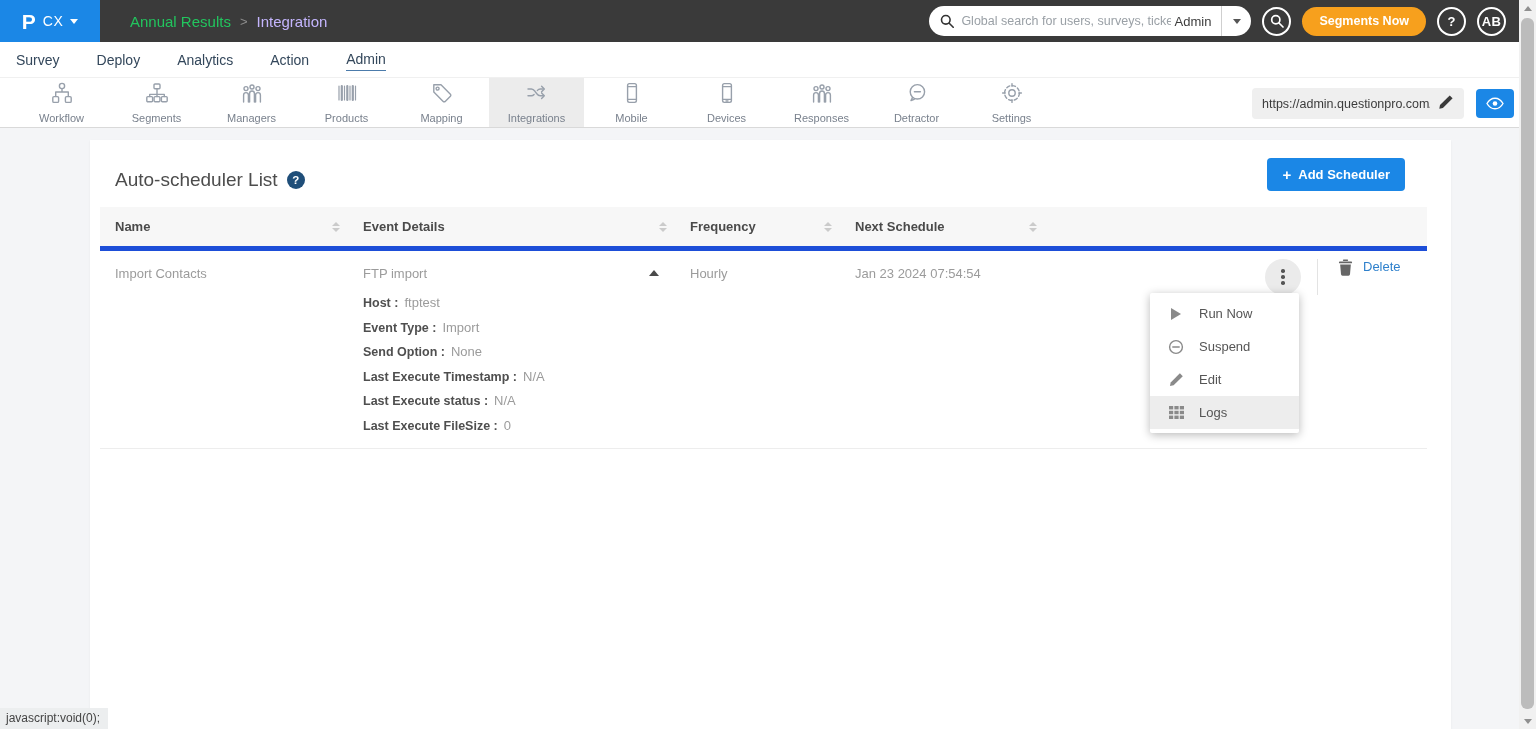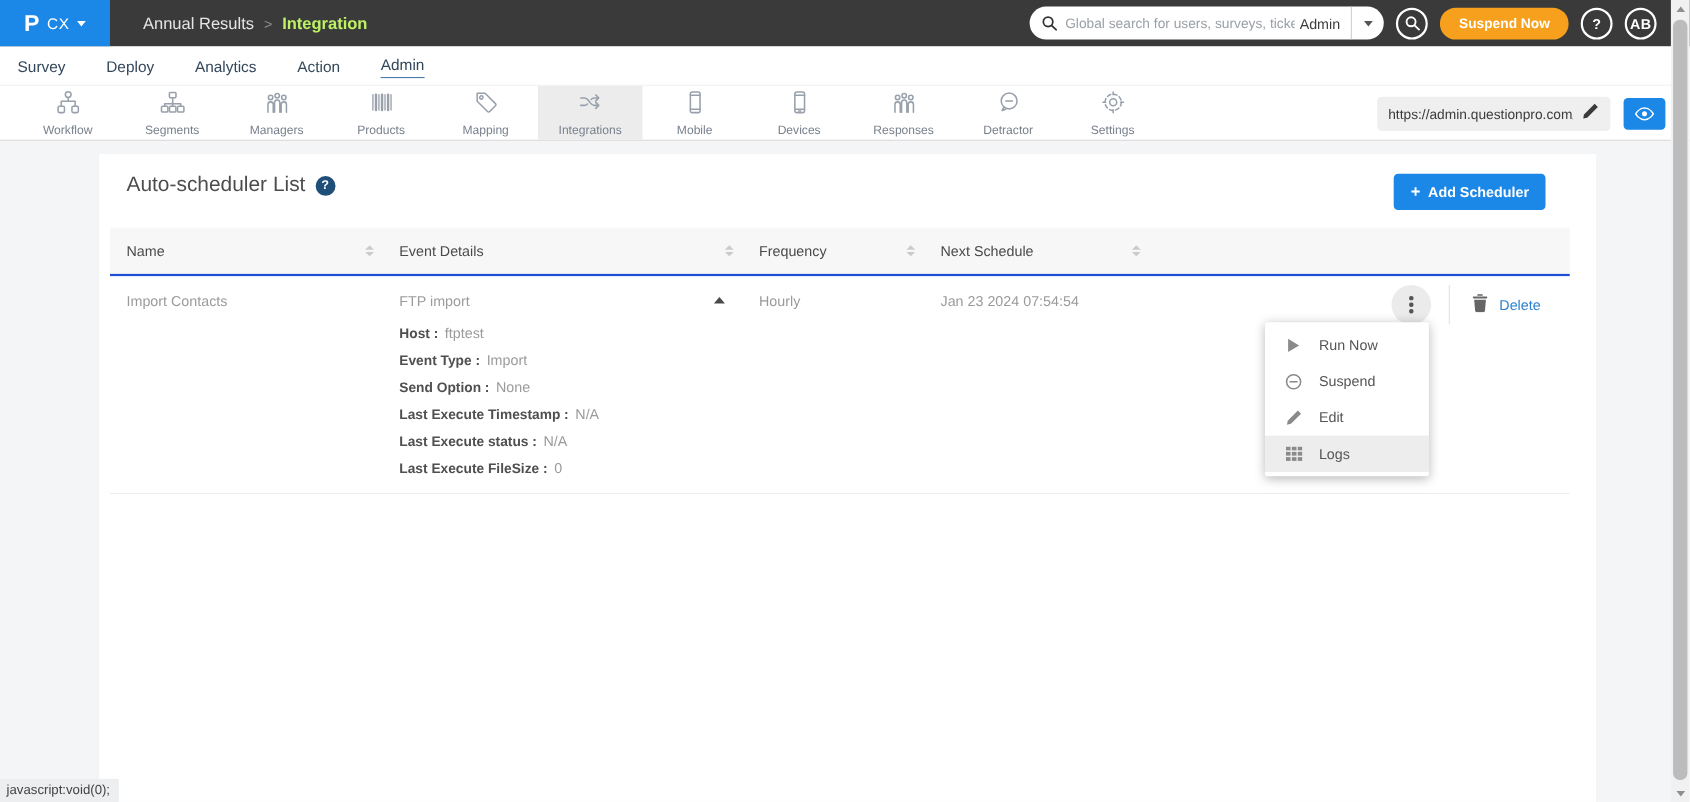--- a/index.html
+++ b/index.html
@@ -6,23 +6,23 @@
   html,body { width:1536px; height:729px; overflow:hidden; }
   body { font-family:"Liberation Sans", sans-serif; background:#f4f5f7; position:relative; }
 
   
   .topbar { height:42px; background:#3a3a3a; display:flex; align-items:center; position:relative; }
   .logo-block { width:100px; height:42px; background:#1b87e6; display:flex; align-items:center; justify-content:center; gap:7px; color:#fff; cursor:pointer; }
   .logo-p { font-size:21px; font-weight:bold; line-height:1; }
   .logo-cx { font-size:14px; letter-spacing:.5px; }
   .tri-dn-w { width:0;height:0;border-left:4.5px solid transparent;border-right:4.5px solid transparent;border-top:5px solid #fff; }
   .breadcrumb { margin-left:30px; font-size:15px; display:flex; align-items:center; gap:9px; }
-  .crumb-parent { color:#e5e5e5; }
+  .crumb-parent { color:#22c55e; }
   .crumb-sep { color:#8d8d8d; font-size:13px; }
-  .crumb-current { color:#bef264;font-weight:bold; }
+  .crumb-current { color:#c4b5fd; }
   .topbar-right { margin-left:auto; display:flex; align-items:center; gap:11px; padding-right:30px; }
   .search-pill { width:322px; height:30px; background:#fff; border-radius:15px; display:flex; align-items:center; padding:0 0 0 11px; overflow:hidden; }
   .search-pill input { border:none; outline:none; flex:1; font-family:"Liberation Sans",sans-serif; font-size:12.5px; color:#333; margin-left:7px; background:transparent; min-width:0; }
   .search-pill input::placeholder { color:#9aa0a6; }
   .search-scope { font-size:13px; color:#3c3c3c; padding:0 10px 0 4px; }
   .scope-caret-seg { border-left:1px solid #cfcfcf; height:30px; width:30px; display:flex; align-items:center; justify-content:center; }
   .tri-dn-d { width:0;height:0;border-left:4.5px solid transparent;border-right:4.5px solid transparent;border-top:5px solid #555; }
   .circle-btn { width:29px; height:29px; border:2px solid #fff; border-radius:50%; display:flex; align-items:center; justify-content:center; color:#fff; font-weight:bold; cursor:pointer; background:transparent; }
   .circle-btn.q { font-size:13px; }
   .circle-btn.av { font-size:13px; letter-spacing:.3px; }
@@ -39,48 +39,48 @@
   .tool-item.active { background:#ececec; }
   .tool-item svg { stroke:#98a0ab; fill:none; stroke-width:1.4; stroke-linecap:round; stroke-linejoin:round; }
   .tool-label { font-size:11px; color:#79818d; white-space:nowrap; }
   .toolbar-right { position:absolute; right:22px; top:10px; display:flex; align-items:center; gap:12px; }
   .url-pill { background:#efefef; border-radius:4px; height:31px; display:flex; align-items:center; padding:0 10px; gap:8px; cursor:pointer; }
   .url-text { font-size:12.5px; color:#3c3c3c; max-width:168px; overflow:hidden; white-space:nowrap; }
   .eye-btn { width:38px; height:29px; background:#1b87e6; border:none; border-radius:4px; display:flex; align-items:center; justify-content:center; cursor:pointer; }
 
   
   .card { position:absolute; left:90px; right:85px; top:140px; bottom:0; background:#fff; box-shadow:0 1px 2px rgba(0,0,0,.06); }
-  .card-head { display:flex; justify-content:space-between; align-items:flex-start; padding:18px 46px 16px 25px; }
+  .card-head { display:flex; justify-content:space-between; align-items:flex-end; padding:18px 46px 16px 25px; }
   .card-title { font-size:19px; color:#4d4d4d; display:flex; align-items:center; gap:9px; }
   .help-badge { width:18px; height:18px; border-radius:50%; background:#1f4e79; color:#fff; font-size:11.5px; font-weight:bold; display:flex; align-items:center; justify-content:center; cursor:pointer; }
   .add-btn { background:#1b87e6; color:#fff; border:none; border-radius:4px; height:33px; padding:0 15px; font-size:13px; font-weight:bold; font-family:"Liberation Sans",sans-serif; display:flex; align-items:center; gap:7px; cursor:pointer; }
   .add-plus { font-size:15px; font-weight:bold; line-height:1; }
 
   
   .table { margin:0 24px 0 10px; font-size:13px; }
   .tgrid { display:grid; grid-template-columns:248px 327px 165px 205px 1fr 110px; }
-  .thead { background:#f7f7f7; height:44px; align-items:center; color:#4a4a4a; font-weight:normal; border-bottom:2px solid #1d4ed8; }
+  .thead { background:#f7f7f7; height:44px; align-items:center; color:#4a4a4a; font-weight:bold; border-bottom:5px solid #1d4ed8; }
   .th { display:flex; align-items:center; justify-content:space-between; padding:0 8px 0 15px; }
   .sort { display:flex; flex-direction:column; gap:2px; align-items:center; cursor:pointer; }
   .sort .up { width:0;height:0;border-left:4px solid transparent;border-right:4px solid transparent;border-bottom:4px solid #cbcbcb; }
   .sort .dn { width:0;height:0;border-left:4px solid transparent;border-right:4px solid transparent;border-top:4px solid #cbcbcb; }
   .row { border-bottom:1px solid #ededed; color:#9b9b9b; }
   .cell { padding:15px 8px 0 15px; }
   .event-cell { position:relative; padding-right:34px; }
   .caret-up { width:0;height:0;border-left:5px solid transparent;border-right:5px solid transparent;border-bottom:6px solid #4a4a4a; position:absolute; right:16px; top:19px; cursor:pointer; }
   .caret-dn-row { width:0;height:0;border-left:5px solid transparent;border-right:5px solid transparent;border-top:6px solid #4a4a4a; position:absolute; right:16px; top:20px; cursor:pointer; }
   .details { margin-top:10px; padding-bottom:10px; }
   .dline { line-height:24.5px; }
   .dlabel { color:#4f4f4f; font-weight:bold; font-size:12.5px; }
   .dvalue { color:#9b9b9b; margin-left:6px; }
   .actions-cell { display:flex; justify-content:flex-end; align-items:flex-start; padding:8px 16px 0 0; }
   .kebab { width:36px; height:36px; border-radius:50%; background:#ebebeb; display:flex; flex-direction:column; align-items:center; justify-content:center; gap:2.5px; cursor:pointer; border:none; }
   .kebab i { width:3.5px; height:3.5px; border-radius:50%; background:#555; }
   .delete-cell { padding-top:8px; }
-  .delete-inner { border-left:1px solid #e3e3e3; height:36px; display:flex; align-items:center; gap:10px; padding-left:20px; cursor:pointer; }
+  .delete-inner { border-left:1px solid #e3e3e3; height:36px; display:flex; align-items:flex-start; gap:10px; padding-left:20px; cursor:pointer; }
   .delete-label { color:#2e80cc; font-size:13px; }
   .row2 { height:46px; align-items:center; }
   .row2 .cell { padding-top:0; }
 
   
   .ctx-menu { position:absolute; left:1150px; top:293px; width:149px; background:#fff; box-shadow:0 2px 10px rgba(0,0,0,.28); border-radius:2px; padding:4px 0; z-index:20; }
   .ctx-item { height:33px; display:flex; align-items:center; gap:15px; padding:0 18px; color:#555; font-size:13px; cursor:pointer; }
   .ctx-item.highlighted { background:#ededed; }
   .ctx-icon { width:16px; display:flex; justify-content:center; align-items:center; }
   .tri-play { width:0;height:0;border-left:10px solid #8a8a8a;border-top:6px solid transparent;border-bottom:6px solid transparent; }
@@ -119,21 +119,21 @@
       <span class="scope-caret-seg">
           <span class="tri-dn-d"></span>
         </span>
     </div>
     <button class="circle-btn">
       <svg width="14" height="14" viewBox="0 0 14 14">
           <circle cx="5.8" cy="5.8" r="4.1" stroke="#fff" fill="none" stroke-width="1.7"></circle>
           <path d="M9 9L13 13" stroke="#fff" stroke-width="1.7" stroke-linecap="round"></path>
         </svg>
     </button>
-    <button class="upgrade-btn">Suspend Now</button>
+    <button class="upgrade-btn">Segments Now</button>
     <button class="circle-btn q">?</button>
     <button class="circle-btn av">AB</button>
   </div>
 </div>
 
 <div class="tabs-row">
   <span class="tab">Survey</span>
   <span class="tab">Deploy</span>
   <span class="tab">Analytics</span>
   <span class="tab">Action</span>

